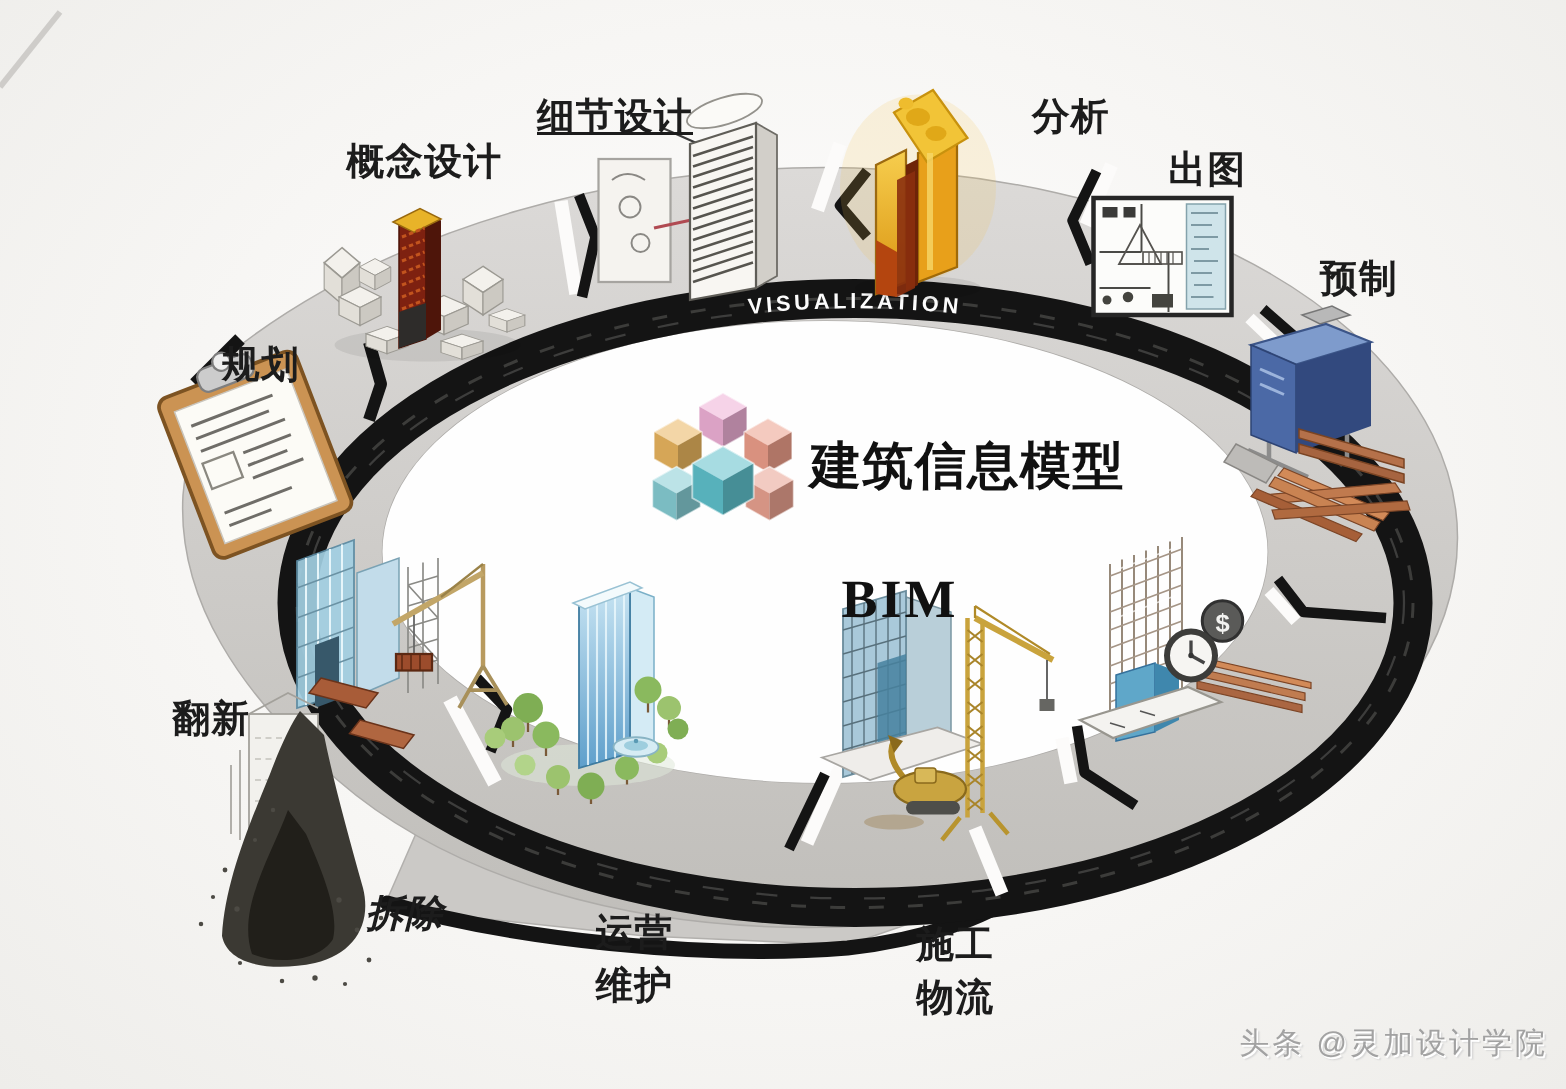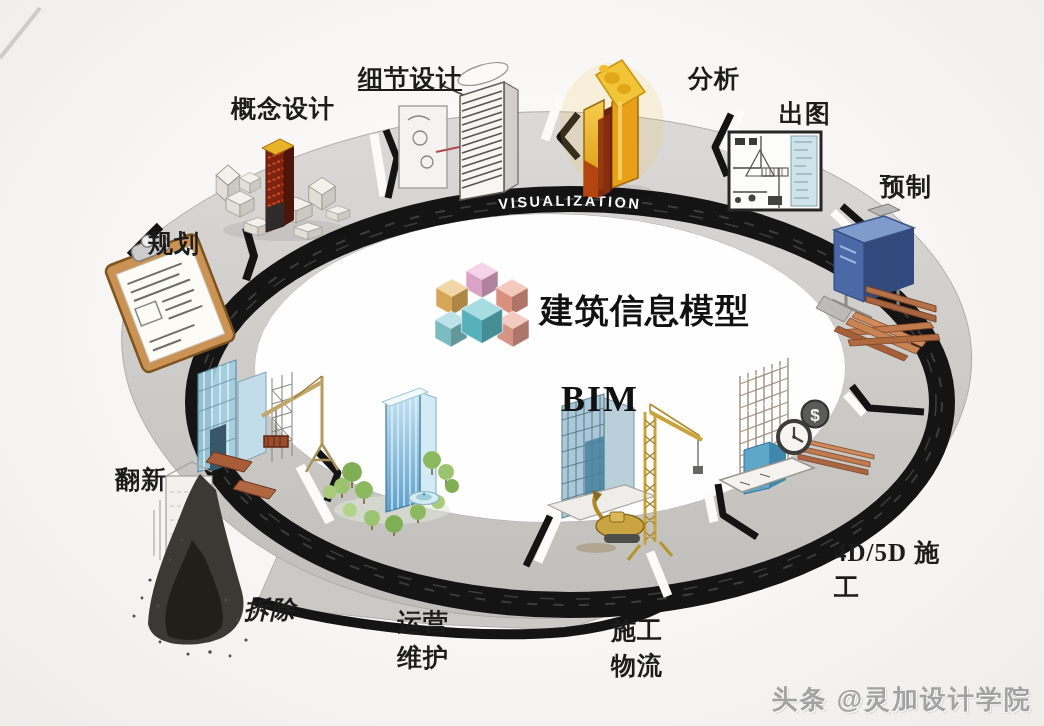--- a/index.html
+++ b/index.html
@@ -15,21 +15,21 @@
   }
   .center-title{
     position:absolute;left:540px;top:288px;font-size:34px;font-weight:700;color:#111;letter-spacing:1px;
   }
   .center-sub{
     position:absolute;left:561px;top:330px;font-size:36px;font-weight:700;color:#111;letter-spacing:2px;margin-top:48px;
   }
   .watermark{
     position:absolute;right:12px;top:682px;
     font-family:"Liberation Sans","DejaVu Sans",sans-serif;
-    font-weight:700;font-size:26px;color:#a2a2a2;letter-spacing:2px;
+    font-weight:400;font-size:20px;color:#a2a2a2;letter-spacing:2px;
     text-shadow:1px 1px 0 #ffffff,2px 2px 1px #d6d6d6;
   }
 </style>
 </head>
 <body>
 
 <div class="scene">
 
 <svg class="diagram" width="1044" height="726" viewBox="0 0 1044 726">
   <defs>
@@ -310,21 +310,20 @@
     <use href="#cube" transform="translate(482 332) scale(1.28)" style="color:#5fc0cb"></use>
   </g>
 </svg>
 
 <div class="stage-label" style="left:148px;top:179px;margin-top:48px;">规划</div>
 <div class="stage-label" style="left:231px;top:92px;">概念设计</div>
 <div class="stage-label" style="left:358px;top:62px;text-decoration:underline;">细节设计</div>
 <div class="stage-label" style="left:688px;top:62px;">分析</div>
 <div class="stage-label" style="left:779px;top:97px;">出图</div>
 <div class="stage-label" style="left:880px;top:170px;">预制</div>
-<div class="stage-label" style="left:834px;top:536px;width:124px;">4D/5D 施工</div>
 <div class="stage-label" style="left:611px;top:614px;width:58px;">施工物流</div>
 <div class="stage-label" style="left:397px;top:606px;width:58px;">运营维护</div>
 <div class="stage-label" style="left:244px;top:593px;font-style:italic;">拆除</div>
 <div class="stage-label" style="left:115px;top:427px;margin-top:36px;">翻新</div>
 
 <div class="center-title">建筑信息模型</div>
 <div class="center-sub">BIM</div>
 
 <div class="watermark">头条 @灵加设计学院</div>
 

